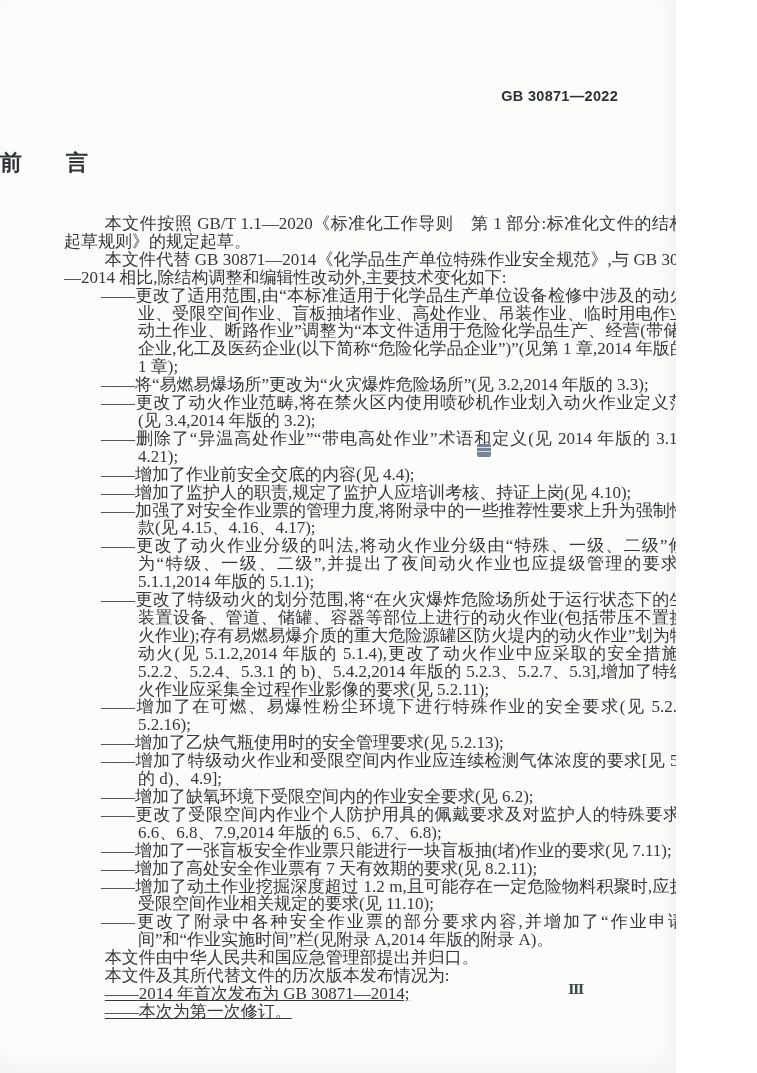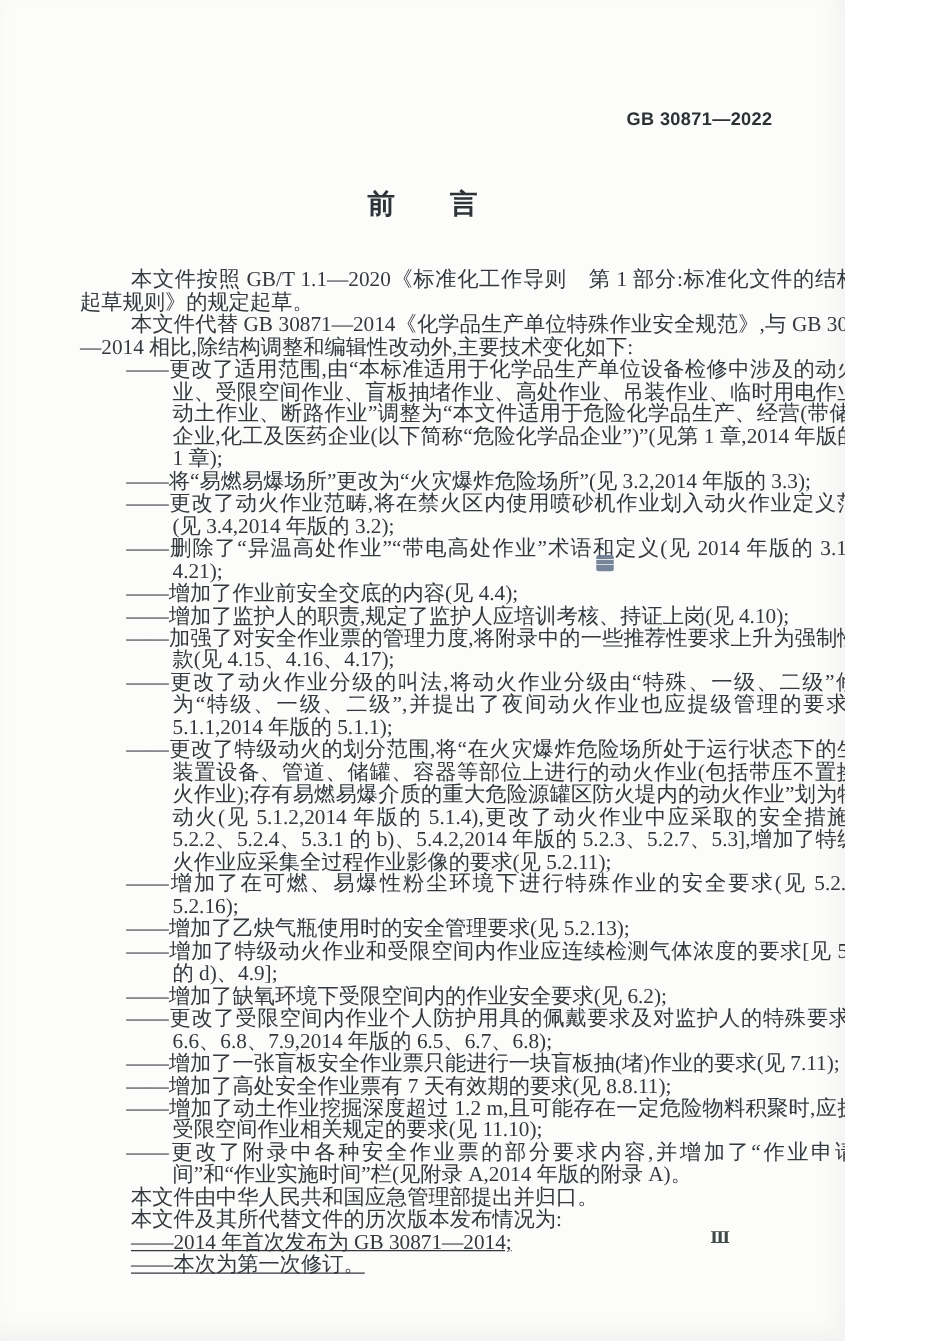--- a/index.html
+++ b/index.html
@@ -11,21 +11,21 @@
     color:#33383e;
     overflow:hidden;
   }
   .doc-code {
     position:absolute; top:88px; right:58px;
     font-family:"Liberation Sans","DejaVu Sans",sans-serif;
     font-weight:700; font-size:14.5px; letter-spacing:0.3px; color:#2c3136;
   }
   .page-title {
     position:absolute; top:148px; left:0; right:0;
-    text-align:center;
+    text-align:left;
     font-family:"Liberation Sans","DejaVu Sans",sans-serif;
     font-weight:700; font-size:22px; color:#2e3338;
   }
   .body-text {
     position:absolute; left:64px; top:215px; width:640px;
     font-size:17px; line-height:17.9px;
     text-align:justify; text-justify:inter-ideograph;
   }
   .body-text p { margin:0; }
   .para   { text-indent:2.4em; }
@@ -63,21 +63,21 @@
     <p class="change">——增加了监护人的职责,规定了监护人应培训考核、持证上岗(见 4.10);</p>
     <p class="change">——加强了对安全作业票的管理力度,将附录中的一些推荐性要求上升为强制性条款(见 4.15、4.16、4.17);</p>
     <p class="change">——更改了动火作业分级的叫法,将动火作业分级由“特殊、一级、二级”修正为“特级、一级、二级”,并提出了夜间动火作业也应提级管理的要求(见 5.1.1,2014 年版的 5.1.1);</p>
     <p class="change">——更改了特级动火的划分范围,将“在火灾爆炸危险场所处于运行状态下的生产装置设备、管道、储罐、容器等部位上进行的动火作业(包括带压不置换动火作业);存有易燃易爆介质的重大危险源罐区防火堤内的动火作业”划为特级动火(见 5.1.2,2014 年版的 5.1.4),更改了动火作业中应采取的安全措施[见 5.2.2、5.2.4、5.3.1 的 b)、5.4.2,2014 年版的 5.2.3、5.2.7、5.3],增加了特级动火作业应采集全过程作业影像的要求(见 5.2.11);</p>
     <p class="change">——增加了在可燃、易爆性粉尘环境下进行特殊作业的安全要求(见 5.2.9、5.2.16);</p>
     <p class="change">——增加了乙炔气瓶使用时的安全管理要求(见 5.2.13);</p>
     <p class="change">——增加了特级动火作业和受限空间内作业应连续检测气体浓度的要求[见 5.3.1 的 d)、4.9];</p>
     <p class="change">——增加了缺氧环境下受限空间内的作业安全要求(见 6.2);</p>
     <p class="change">——更改了受限空间内作业个人防护用具的佩戴要求及对监护人的特殊要求(见 6.6、6.8、7.9,2014 年版的 6.5、6.7、6.8);</p>
     <p class="change">——增加了一张盲板安全作业票只能进行一块盲板抽(堵)作业的要求(见 7.11);</p>
-    <p class="change">——增加了高处安全作业票有 7 天有效期的要求(见 8.8.11);</p>
+    <p class="change">——增加了高处安全作业票有 7 天有效期的要求(见 8.2.11);</p>
     <p class="change">——增加了动土作业挖掘深度超过 1.2 m,且可能存在一定危险物料积聚时,应执行受限空间作业相关规定的要求(见 11.10);</p>
     <p class="change">——更改了附录中各种安全作业票的部分要求内容,并增加了“作业申请时间”和“作业实施时间”栏(见附录 A,2014 年版的附录 A)。</p>
 
     <p class="para">本文件由中华人民共和国应急管理部提出并归口。</p>
     <p class="para">本文件及其所代替文件的历次版本发布情况为:</p>
     <p class="history">——2014 年首次发布为 GB 30871—2014;</p>
     <p class="history">——本次为第一次修订。</p>
   </div>
 
   <div class="scan-artifact"></div>

